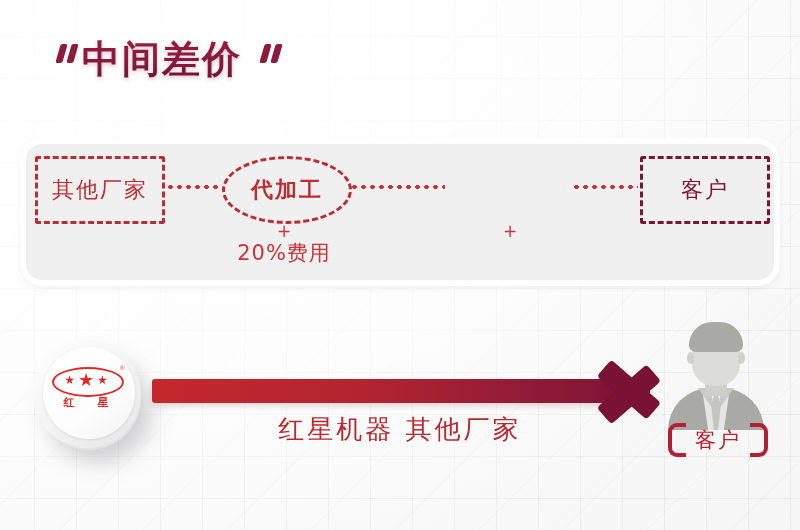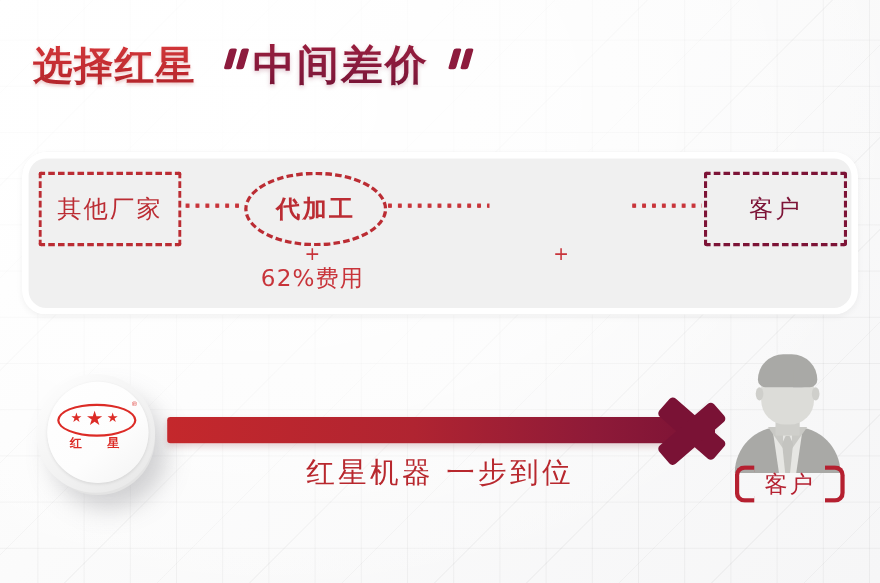--- a/index.html
+++ b/index.html
@@ -211,21 +211,20 @@
   }
 </style>
 </head>
 <body>
 
 <div id="stage">
   <div class="bg-grid"></div>
   <div class="bg-veil"></div>
 
   <div class="title">
-    <span class="t-red">选择红星</span>
     <span class="t-gap"></span>
     <span class="quote q-open">
         <i></i>
         <i></i>
       </span>
     <span class="t-dark">中间差价</span>
     <span class="quote q-close">
         <i></i>
         <i></i>
       </span>
@@ -247,21 +246,21 @@
 
 
     <div class="dots d3"></div>
 
     <div class="node node-rect dark n4">
       <span>客户</span>
     </div>
 
     <div class="fee f1">
       <span class="plus">+</span>
-      <span class="amt">62%费用</span>
+      <span class="amt">20%费用</span>
     </div>
 
     <div class="fee f2">
       <span class="plus">+</span>
     </div>
   </div>
 
   <div class="logo-wrap">
     <div class="logo-shadow"></div>
     <div class="logo-ring"></div>
@@ -280,21 +279,21 @@
         </div>
       </div>
     </div>
   </div>
 
   <div class="arrow-shaft"></div>
   <div class="arrow-head">
       <i></i>
       <i></i>
     </div>
-  <div class="arrow-label">红星机器  一步到位</div>
+  <div class="arrow-label">红星机器  其他厂家</div>
 
   <div class="person">
     <div class="p-body"></div>
     <div class="p-shirt"></div>
     <div class="p-collar-l"></div>
     <div class="p-collar-r"></div>
     <div class="p-tie"></div>
     <div class="p-neck"></div>
     <div class="p-head"></div>
     <div class="p-ear l"></div>

